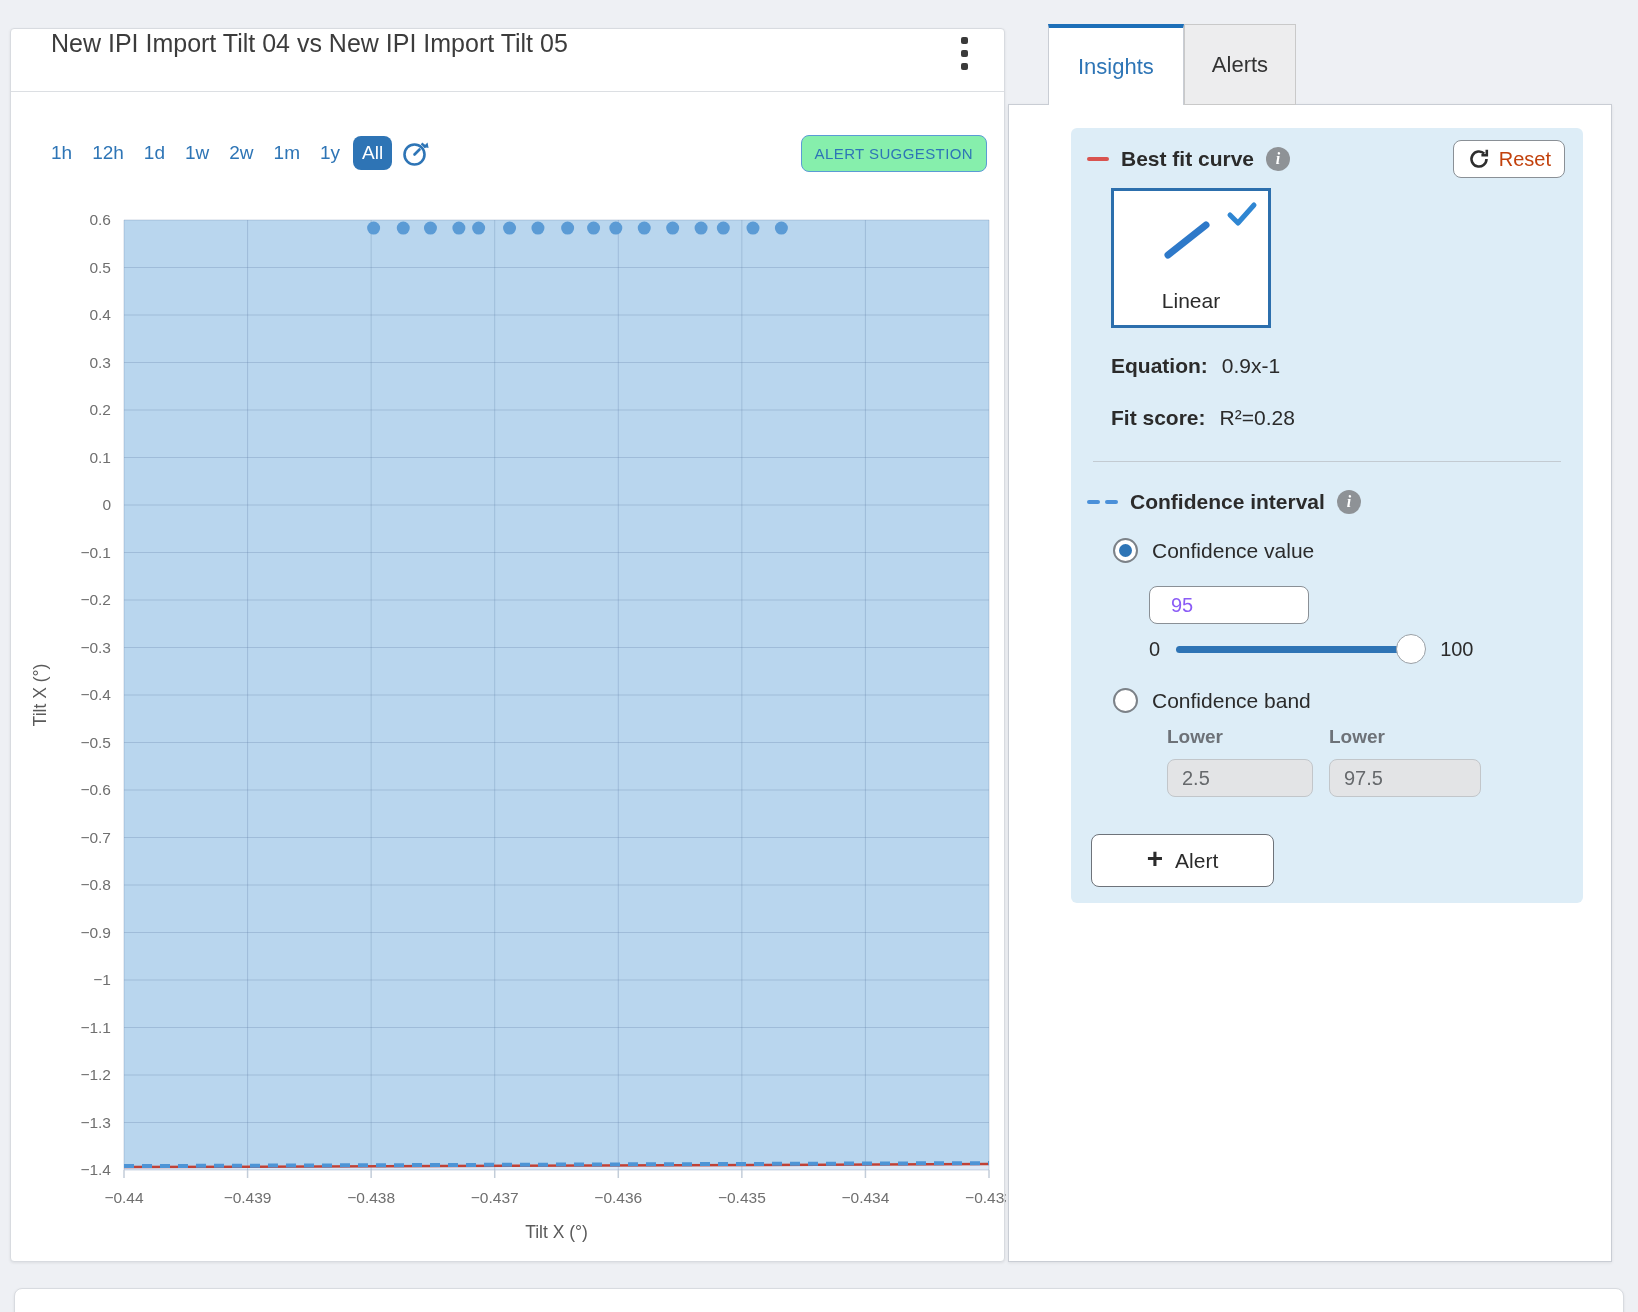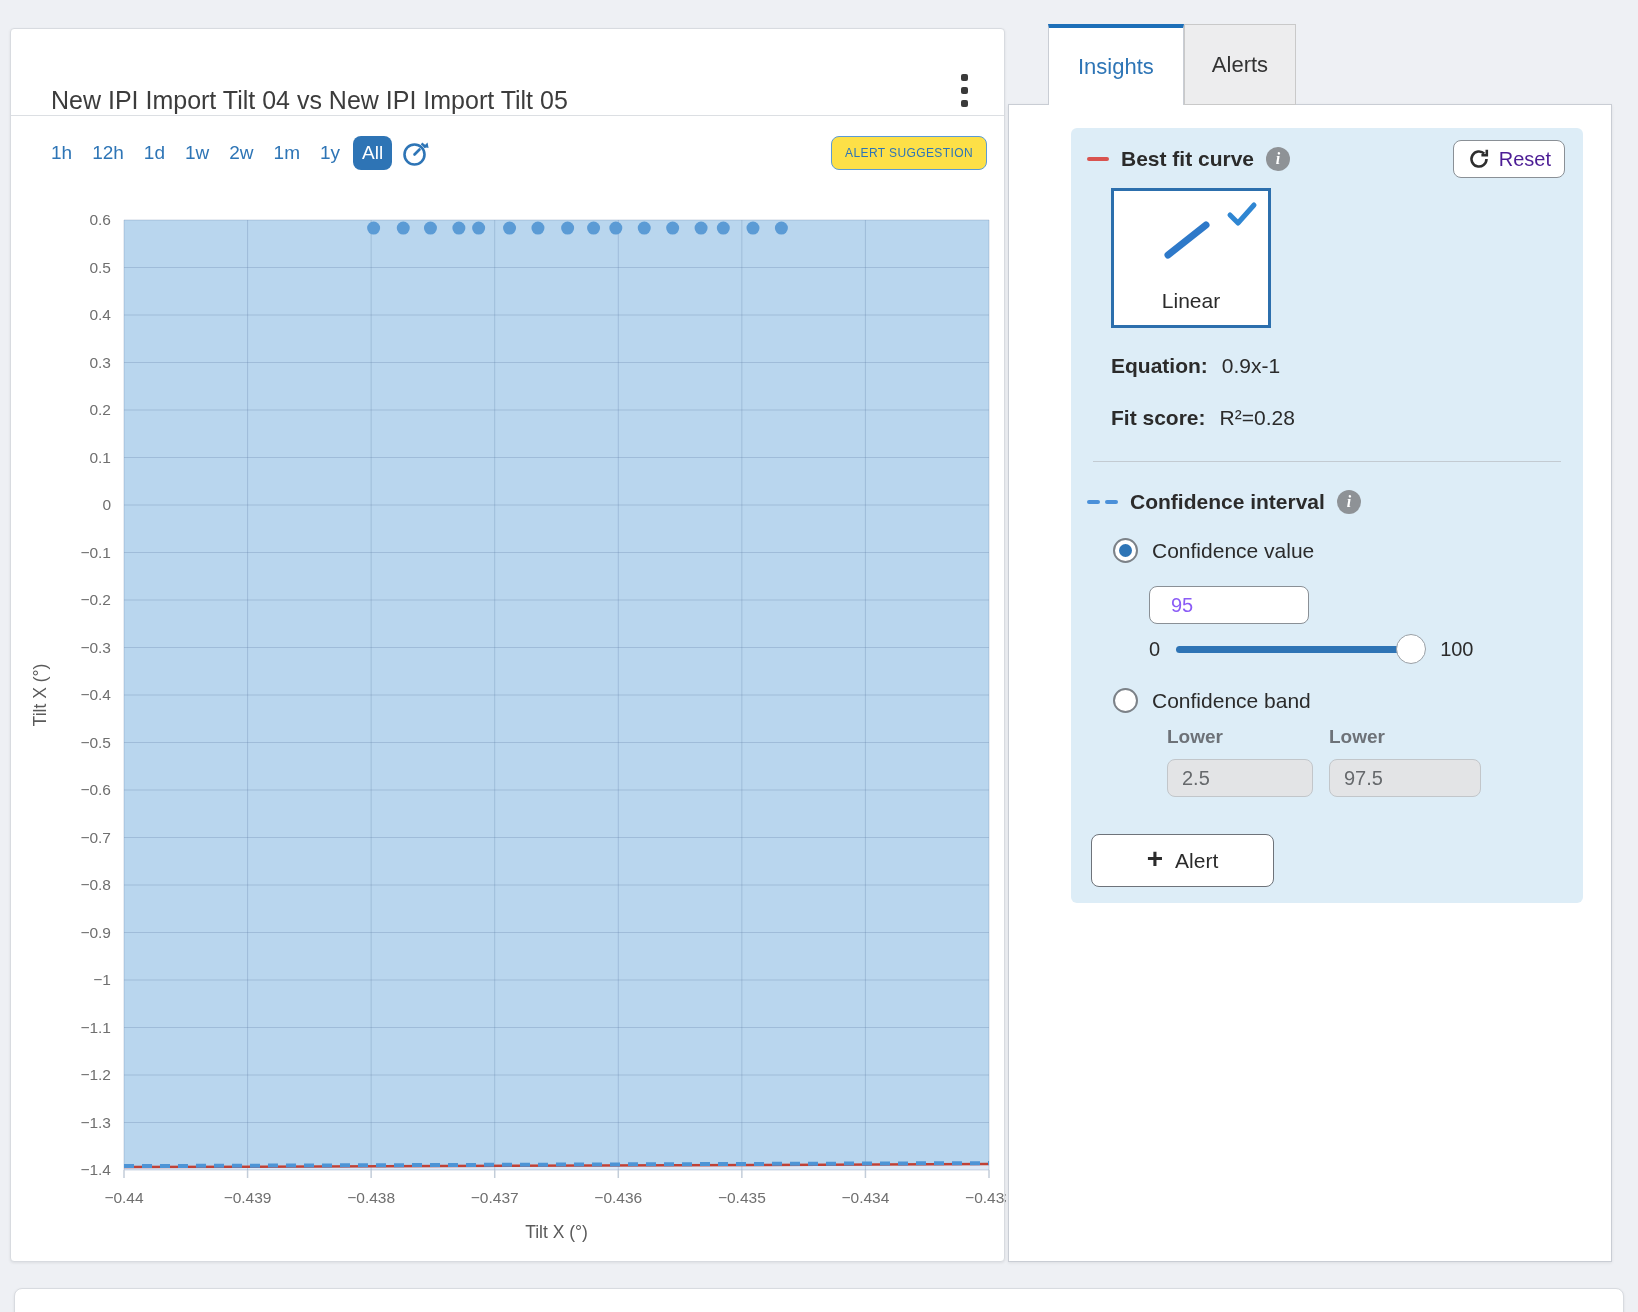--- a/index.html
+++ b/index.html
@@ -2,53 +2,53 @@
 <html><head>
 <meta charset="utf-8">
 <style>
   * { margin:0; padding:0; box-sizing:border-box; }
   html,body { width:1638px; height:1312px; }
   body { background:#eef0f4; font-family:"Liberation Sans", sans-serif; position:relative; overflow:hidden; color:#3f3f3f; }
   .card { position:absolute; background:#fff; border:1px solid #d8dbe0; box-shadow:0 1px 3px rgba(0,0,0,.08); }
 
   
   #chart-card { left:10px; top:28px; width:995px; height:1234px; border-radius:4px; }
-  .card-header { height:87px; display:flex; align-items:flex-end; padding:0 24px 0 40px; border-bottom:1px solid #dcdfe3; }
+  .card-header { height:63px; display:flex; align-items:flex-start; padding:0 24px 0 40px; border-bottom:1px solid #dcdfe3; }
   .card-title { font-size:25px; color:#3c3c3c; flex:1; }
   .kebab { display:flex; flex-direction:column; gap:6px; padding:8px 12px; cursor:pointer; }
   .kebab i { width:7px; height:7px; border-radius:2px; background:#3a3a3a; }
   .controls { position:absolute; left:0; right:0; top:88px; height:72px; display:flex; align-items:center; padding:0 17px 0 30px; }
   .time-links { display:flex; align-items:center; }
   .time-link { color:#2e75b6; font-size:19px; padding:6px 10px; cursor:pointer; white-space:nowrap; }
   .time-link.active { background:#2e74b5; color:#fff; border-radius:8px; padding:6px 9px; margin-left:3px; }
   .stopwatch { margin-left:8px; cursor:pointer; display:flex; }
   .spacer { flex:1; }
-  .alert-suggestion { background:#fde047; border:1.5px solid #5b9bd5; color:#2e75b6; border-radius:8px;
-      font-size:12px; letter-spacing:.4px; padding:9px 13px; cursor:pointer; font-family:inherit; }
+  .alert-suggestion { background:#86efac; border:1.5px solid #5b9bd5; color:#2e75b6; border-radius:8px;
+      font-size:15px; letter-spacing:.4px; padding:9px 13px; cursor:pointer; font-family:inherit; }
   #chart-svg { position:absolute; left:0; top:160px; }
 
   
   #right-card { position:absolute; left:1008px; top:24px; width:604px; height:1238px; }
   .tabs { position:absolute; left:40px; top:0; display:flex; z-index:3; }
   .tab { height:81px; display:flex; align-items:center; font-size:22px; cursor:pointer; }
   .tab.active { background:#fff; color:#2e75b6; border-top:4px solid #1d6fb8; border-left:1px solid #c9cdd4; border-right:1px solid #c9cdd4; padding:12px 29px; }
   .tab.inactive { background:#ededee; color:#333; border:1px solid #c9c9c9; padding:0 27px; }
   .panel-body { position:absolute; left:0; right:0; top:80px; bottom:0; background:#fff; border:1px solid #c9cdd4; box-shadow:0 1px 3px rgba(0,0,0,.08); z-index:1; }
   .insight-box { position:absolute; left:62px; top:23px; width:512px; height:775px; background:#ddedf7; border-radius:6px; }
 
   .sec-head { position:absolute; left:16px; right:18px; display:flex; align-items:center; }
   .dash-red { width:22px; height:4px; border-radius:2px; background:#d9534f; margin-right:12px; }
   .dash-blue { width:13px; height:4px; border-radius:2px; background:#4a90d9; }
   .dash-blue + .dash-blue { margin-left:5px; }
   .dashes { display:flex; margin-right:12px; }
   .sec-title { font-size:21px; font-weight:bold; color:#2b2b2b; }
   .info-ic { width:24px; height:24px; border-radius:50%; background:#8e9296; color:#fff; display:flex; align-items:center; justify-content:center;
       font-family:"Liberation Serif", serif; font-style:italic; font-weight:bold; font-size:16px; margin-left:12px; }
   .reset-btn { margin-left:auto; background:#fff; border:1.5px solid #8a9096; border-radius:8px; height:38px; padding:0 13px;
-      display:flex; align-items:center; gap:8px; font-size:20px; color:#4c1d95; cursor:pointer; font-family:inherit; }
+      display:flex; align-items:center; gap:8px; font-size:20px; color:#c2410c; cursor:pointer; font-family:inherit; }
 
   .fit-options { position:absolute; left:40px; top:60px; display:flex; }
   .fit-opt { width:160px; height:140px; background:#fff; border:1px solid #d0d0d0; position:relative; cursor:pointer;
       display:flex; flex-direction:column; align-items:center; justify-content:flex-end; padding-bottom:12px; }
   .fit-opt.selected { border:3px solid #2c6fad; }
   .fit-opt .lbl { font-size:21px; font-weight:normal; color:#2b2b2b; }
   .fit-opt .ic { position:absolute; top:18px; left:0; right:0; display:flex; justify-content:center; }
   .fit-opt .check { position:absolute; top:10px; right:10px; }
 
   .kv-row { position:absolute; left:40px; display:flex; align-items:baseline; font-size:21px; color:#2b2b2b; }

